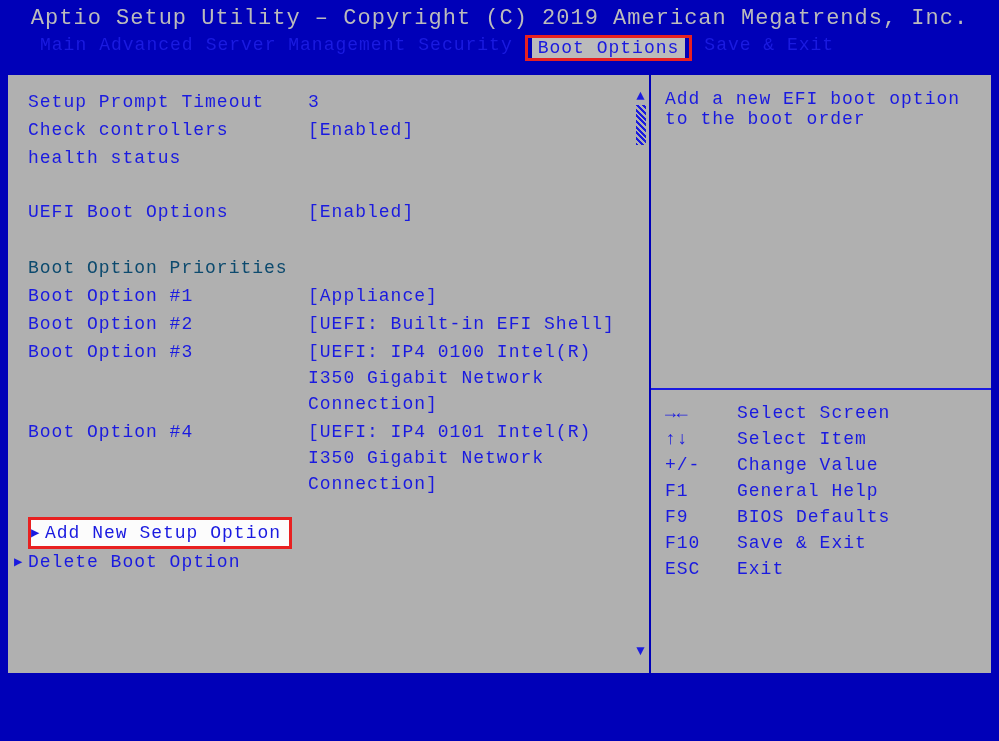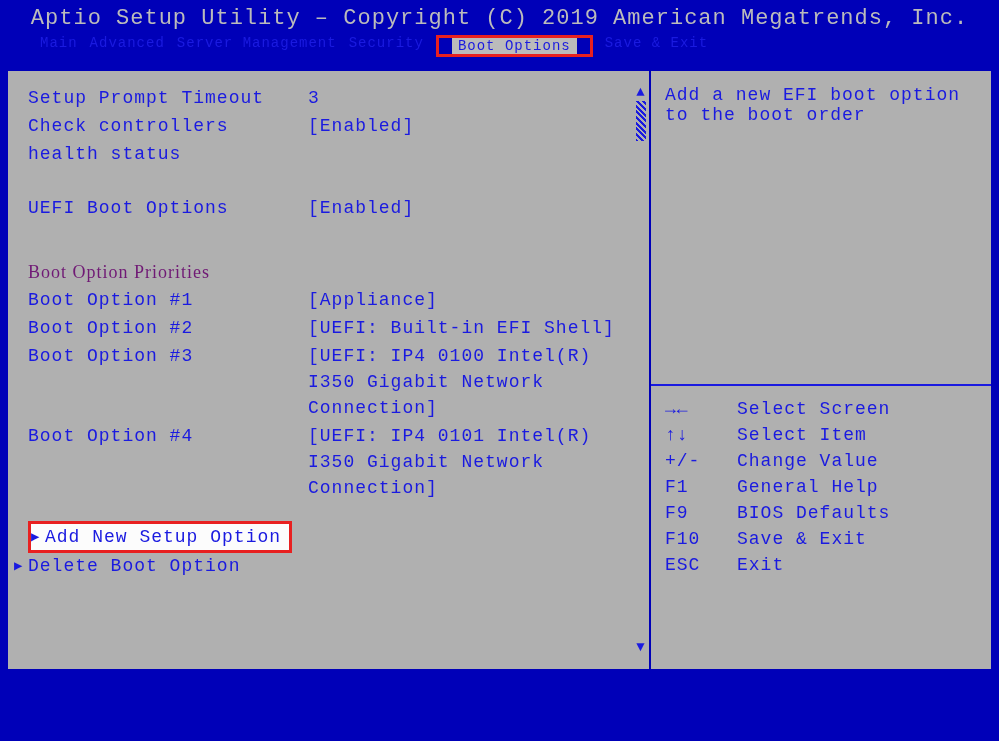--- a/index.html
+++ b/index.html
@@ -22,34 +22,34 @@
     padding: 6px 0;
   }
   .title {
     text-align: center;
     font-size: 22px;
   }
   .tabs {
     display: flex;
     gap: 12px;
     padding: 4px 0 6px 40px;
-    font-size: 14px;
+    font-size: 18px;
   }
   .tab {
     color: #1a1ae0;
     white-space: nowrap;
   }
   .tab.active {
     background: #bbbbbb;
     color: #1a1ae0;
     padding: 0 6px;
   }
   .tab-highlight {
     border: 3px solid #e82020;
-    padding: 0 13px;
+    padding: 0 4px;
   }
   .content-wrapper {
     background: #0000b8;
     padding: 0 6px 8px 6px;
   }
   .content {
     display: flex;
     background: #b0b0b0;
     border: 2px solid #0000b8;
     height: 602px;
@@ -76,25 +76,24 @@
     margin-bottom: 2px;
     line-height: 26px;
   }
   .row .label {
     width: 280px;
   }
   .row .value {
     flex: 1;
   }
   .section-header {
-    color: #701a75;
-    margin-top: 10px;
+    color: #0c4a6e;
+    margin-top: 2px;
     margin-bottom: 2px;
     line-height: 26px;
-    font-family: Liberation Serif, serif;
   }
   .blank {
     height: 26px;
   }
   .menu-item {
     display: flex;
     align-items: center;
     line-height: 26px;
     margin-left: -14px;
   }

